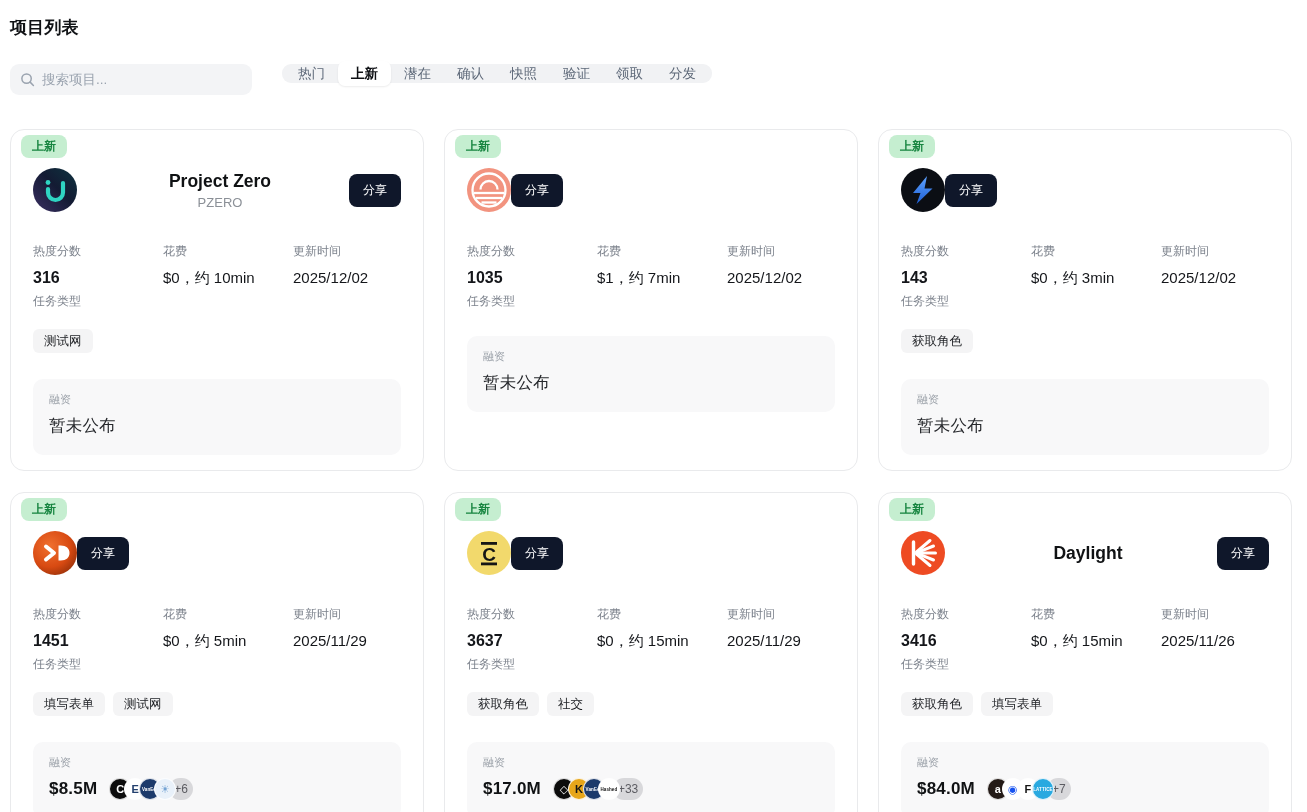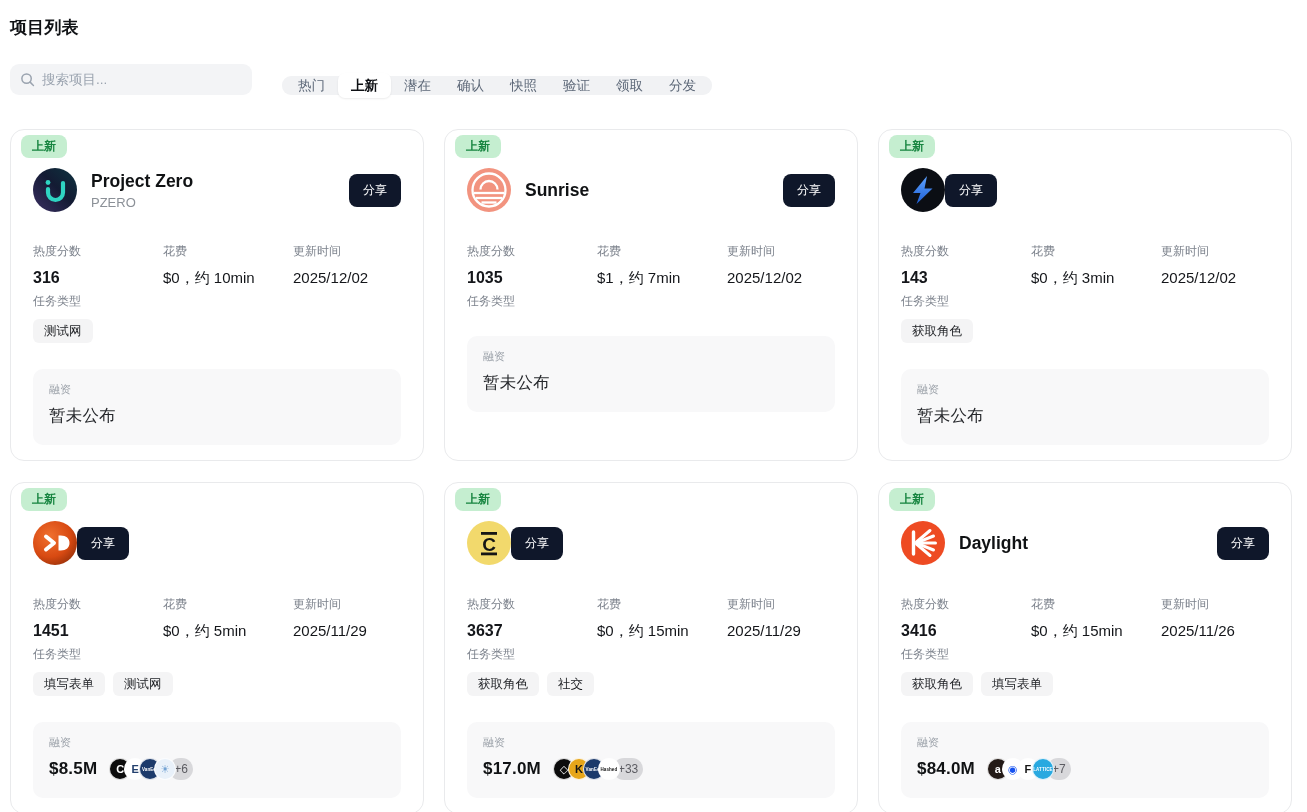--- a/index.html
+++ b/index.html
@@ -2,21 +2,21 @@
 <html lang="zh"><head>
 <meta charset="utf-8">
 <style>
   * { box-sizing: border-box; margin: 0; padding: 0; }
   html,body { width:1307px; height:812px; overflow:hidden; background:#ffffff;
     font-family:"Liberation Sans","DejaVu Sans",sans-serif; color:#111316; }
   .page { padding:16px 15px 0 10px; }
 
   .page-title { font-size:17px; font-weight:700; letter-spacing:.2px; }
 
-  .controls { display:flex; align-items:flex-end; margin-top:25px; }
+  .controls { display:flex; align-items:flex-start; margin-top:25px; }
   .searchbox { width:242px; height:31px; background:#f3f4f6; border-radius:9px;
     display:flex; align-items:center; padding:0 10px; gap:7px; }
   .searchbox svg { flex:0 0 auto; }
   .searchbox input { border:none; outline:none; background:transparent; width:100%;
     font-size:13.5px; color:#333; font-family:inherit; }
   .searchbox input::placeholder { color:#9aa3af; }
 
   .tabbar { margin-left:30px; background:#f1f2f4; border-radius:9px; padding:3px;
     display:flex; align-items:center; height:19px; }
   .tab { font-size:13.5px; color:#5d6878; padding:4px 13px; border-radius:7px;
@@ -27,33 +27,33 @@
   .grid { margin-top:34px; display:grid; grid-template-columns:repeat(3,1fr);
     column-gap:20px; row-gap:21px; }
 
   .card { background:#fff; border:1px solid #e9eaec; border-radius:14px;
     padding:5px 22px 15px 22px; min-height:325px; position:relative; }
   .badge { display:inline-block; margin-left:-12px; background:#c5eed0; color:#178540;
     font-size:12px; font-weight:600; padding:3px 11px; border-radius:8px; }
 
   .card-head { display:flex; align-items:center; margin-top:10px; }
   .logo { width:44px; height:44px; flex:0 0 auto; }
-  .title-wrap { margin-left:14px; flex:1 1 auto; min-width:0; }
+  .title-wrap { margin-left:14px; flex:1 1 auto; min-width:0;text-align:center; }
   .project-name { font-size:17.5px; font-weight:700; color:#101214; }
   .project-symbol { font-size:13px; color:#8b9097; margin-top:3px; }
   .share { background:#0f172a; color:#fff; border:none; border-radius:8px;
     font-size:12px; padding:8px 14px; cursor:pointer; font-family:inherit; flex:0 0 auto; }
 
   .stats { display:grid; grid-template-columns:130px 130px 1fr; margin-top:31px; }
   .slabel { font-size:12px; color:#7c828c; }
   .sval { margin-top:9px; font-size:15px; color:#14161a; }
   .sval.heat { font-size:16px; font-weight:700; }
 
   .task-label { margin-top:5px;font-family:Liberation Mono, monospace; }
-  .chips { display:flex; gap:8px; margin-top:9px; }
+  .chips { display:flex; gap:8px; margin-top:19px; }
   .chip { background:#f4f4f5; color:#1b1d21; font-size:12.5px; padding:5px 11px;
     border-radius:6px; line-height:14px; }
 
   .funding { margin-top:26px; background:#f8f8f9; border-radius:10px;
     padding:13px 16px 15px 16px; min-height:76px; }
   .flabel { font-size:11px; color:#9aa0a8; }
   .famount-row { margin-top:8px; display:flex; align-items:center; }
   .famount { font-size:17px; font-weight:700; color:#101214; letter-spacing:.2px; }
   .famount.na { font-weight:400; font-size:16.5px; color:#26282c; }
   .inv-stack { display:flex; align-items:center; margin-left:12px; }
@@ -146,23 +146,20 @@
       <span class="badge">上新</span>
       <div class="card-head">
         <svg class="logo" viewBox="0 0 44 44">
           <circle cx="22" cy="22" r="22" fill="#f2937f"></circle>
           <circle cx="22" cy="22" r="16.5" fill="none" stroke="#ffffff" stroke-width="2.3"></circle>
           <path d="M13.5 21.5 a8.5 8.5 0 0 1 17 0" fill="none" stroke="#ffffff" stroke-width="2.3"></path>
           <line x1="7" y1="25" x2="37" y2="25" stroke="#ffffff" stroke-width="2.3"></line>
           <line x1="9" y1="30" x2="35" y2="30" stroke="#ffffff" stroke-width="2.3"></line>
           <line x1="14.5" y1="34.5" x2="29.5" y2="34.5" stroke="#ffffff" stroke-width="2.3"></line>
         </svg>
-        <div class="title-wrap">
-          <h3 class="project-name">Sunrise</h3>
-        </div>
         <button class="share">分享</button>
       </div>
       <div class="stats">
         <div>
             <div class="slabel">热度分数</div>
              <div class="sval heat">1035</div>
           </div>
         <div>
             <div class="slabel">花费</div>
              <div class="sval">$1，约 7min</div>

